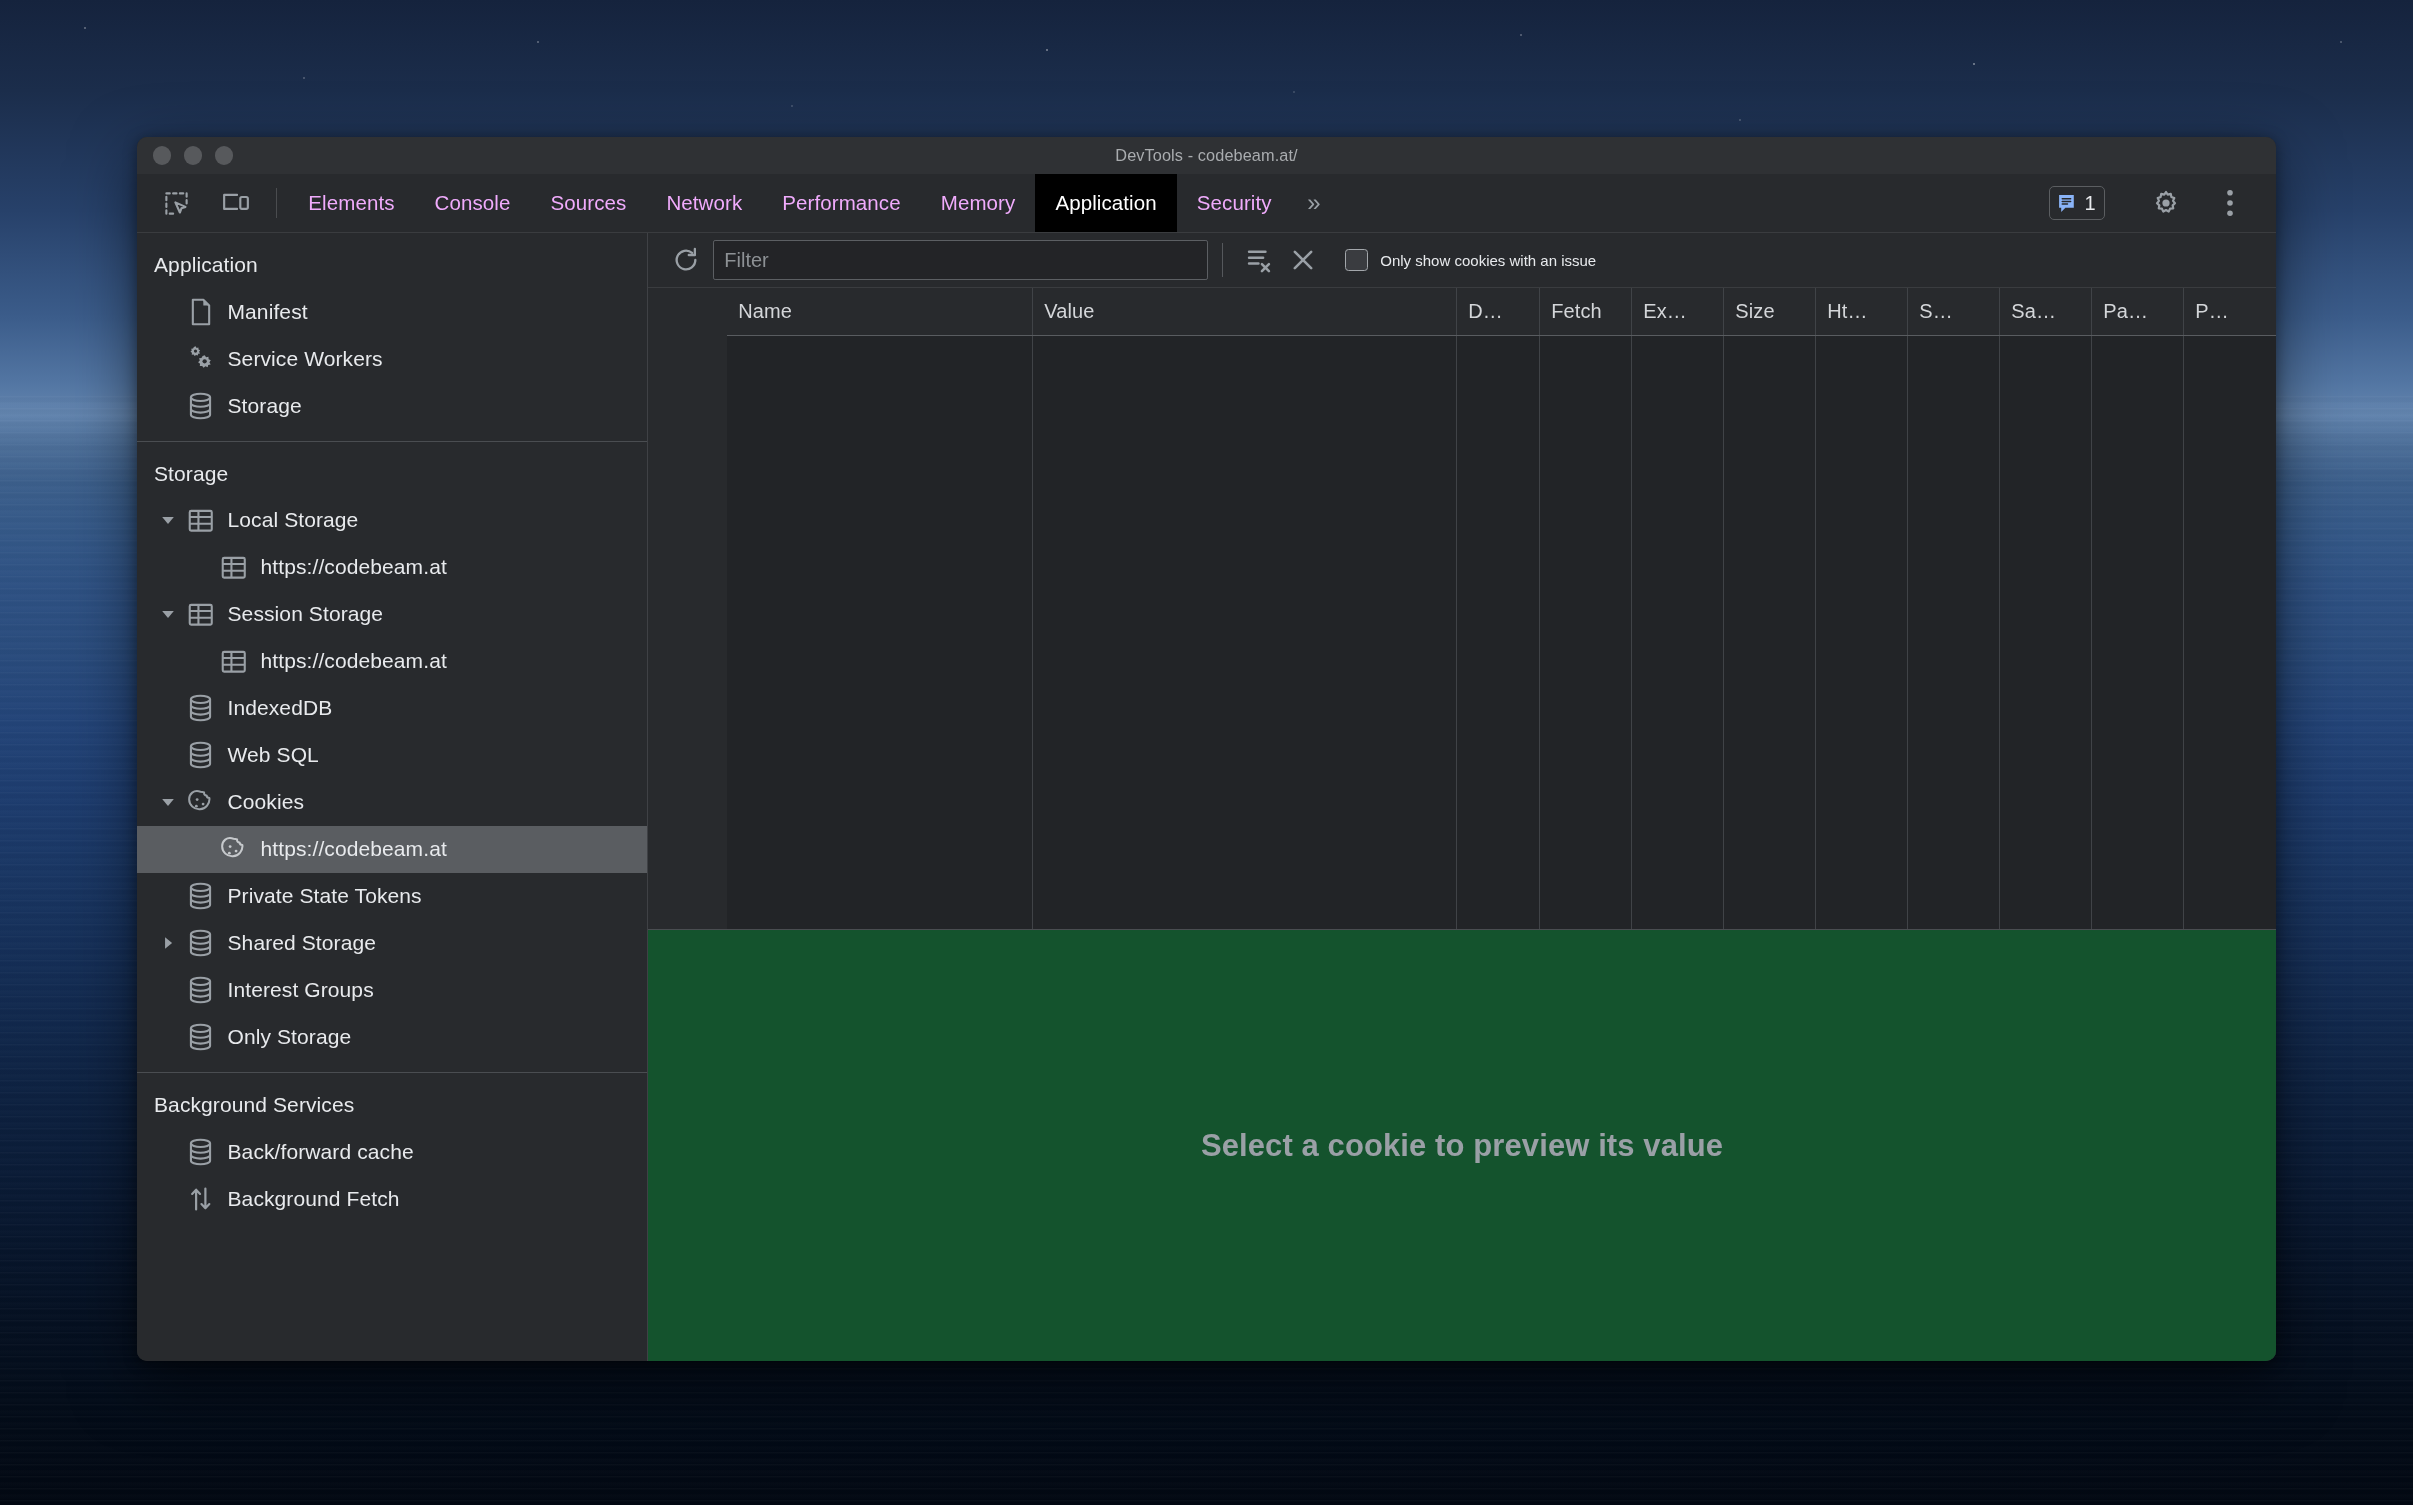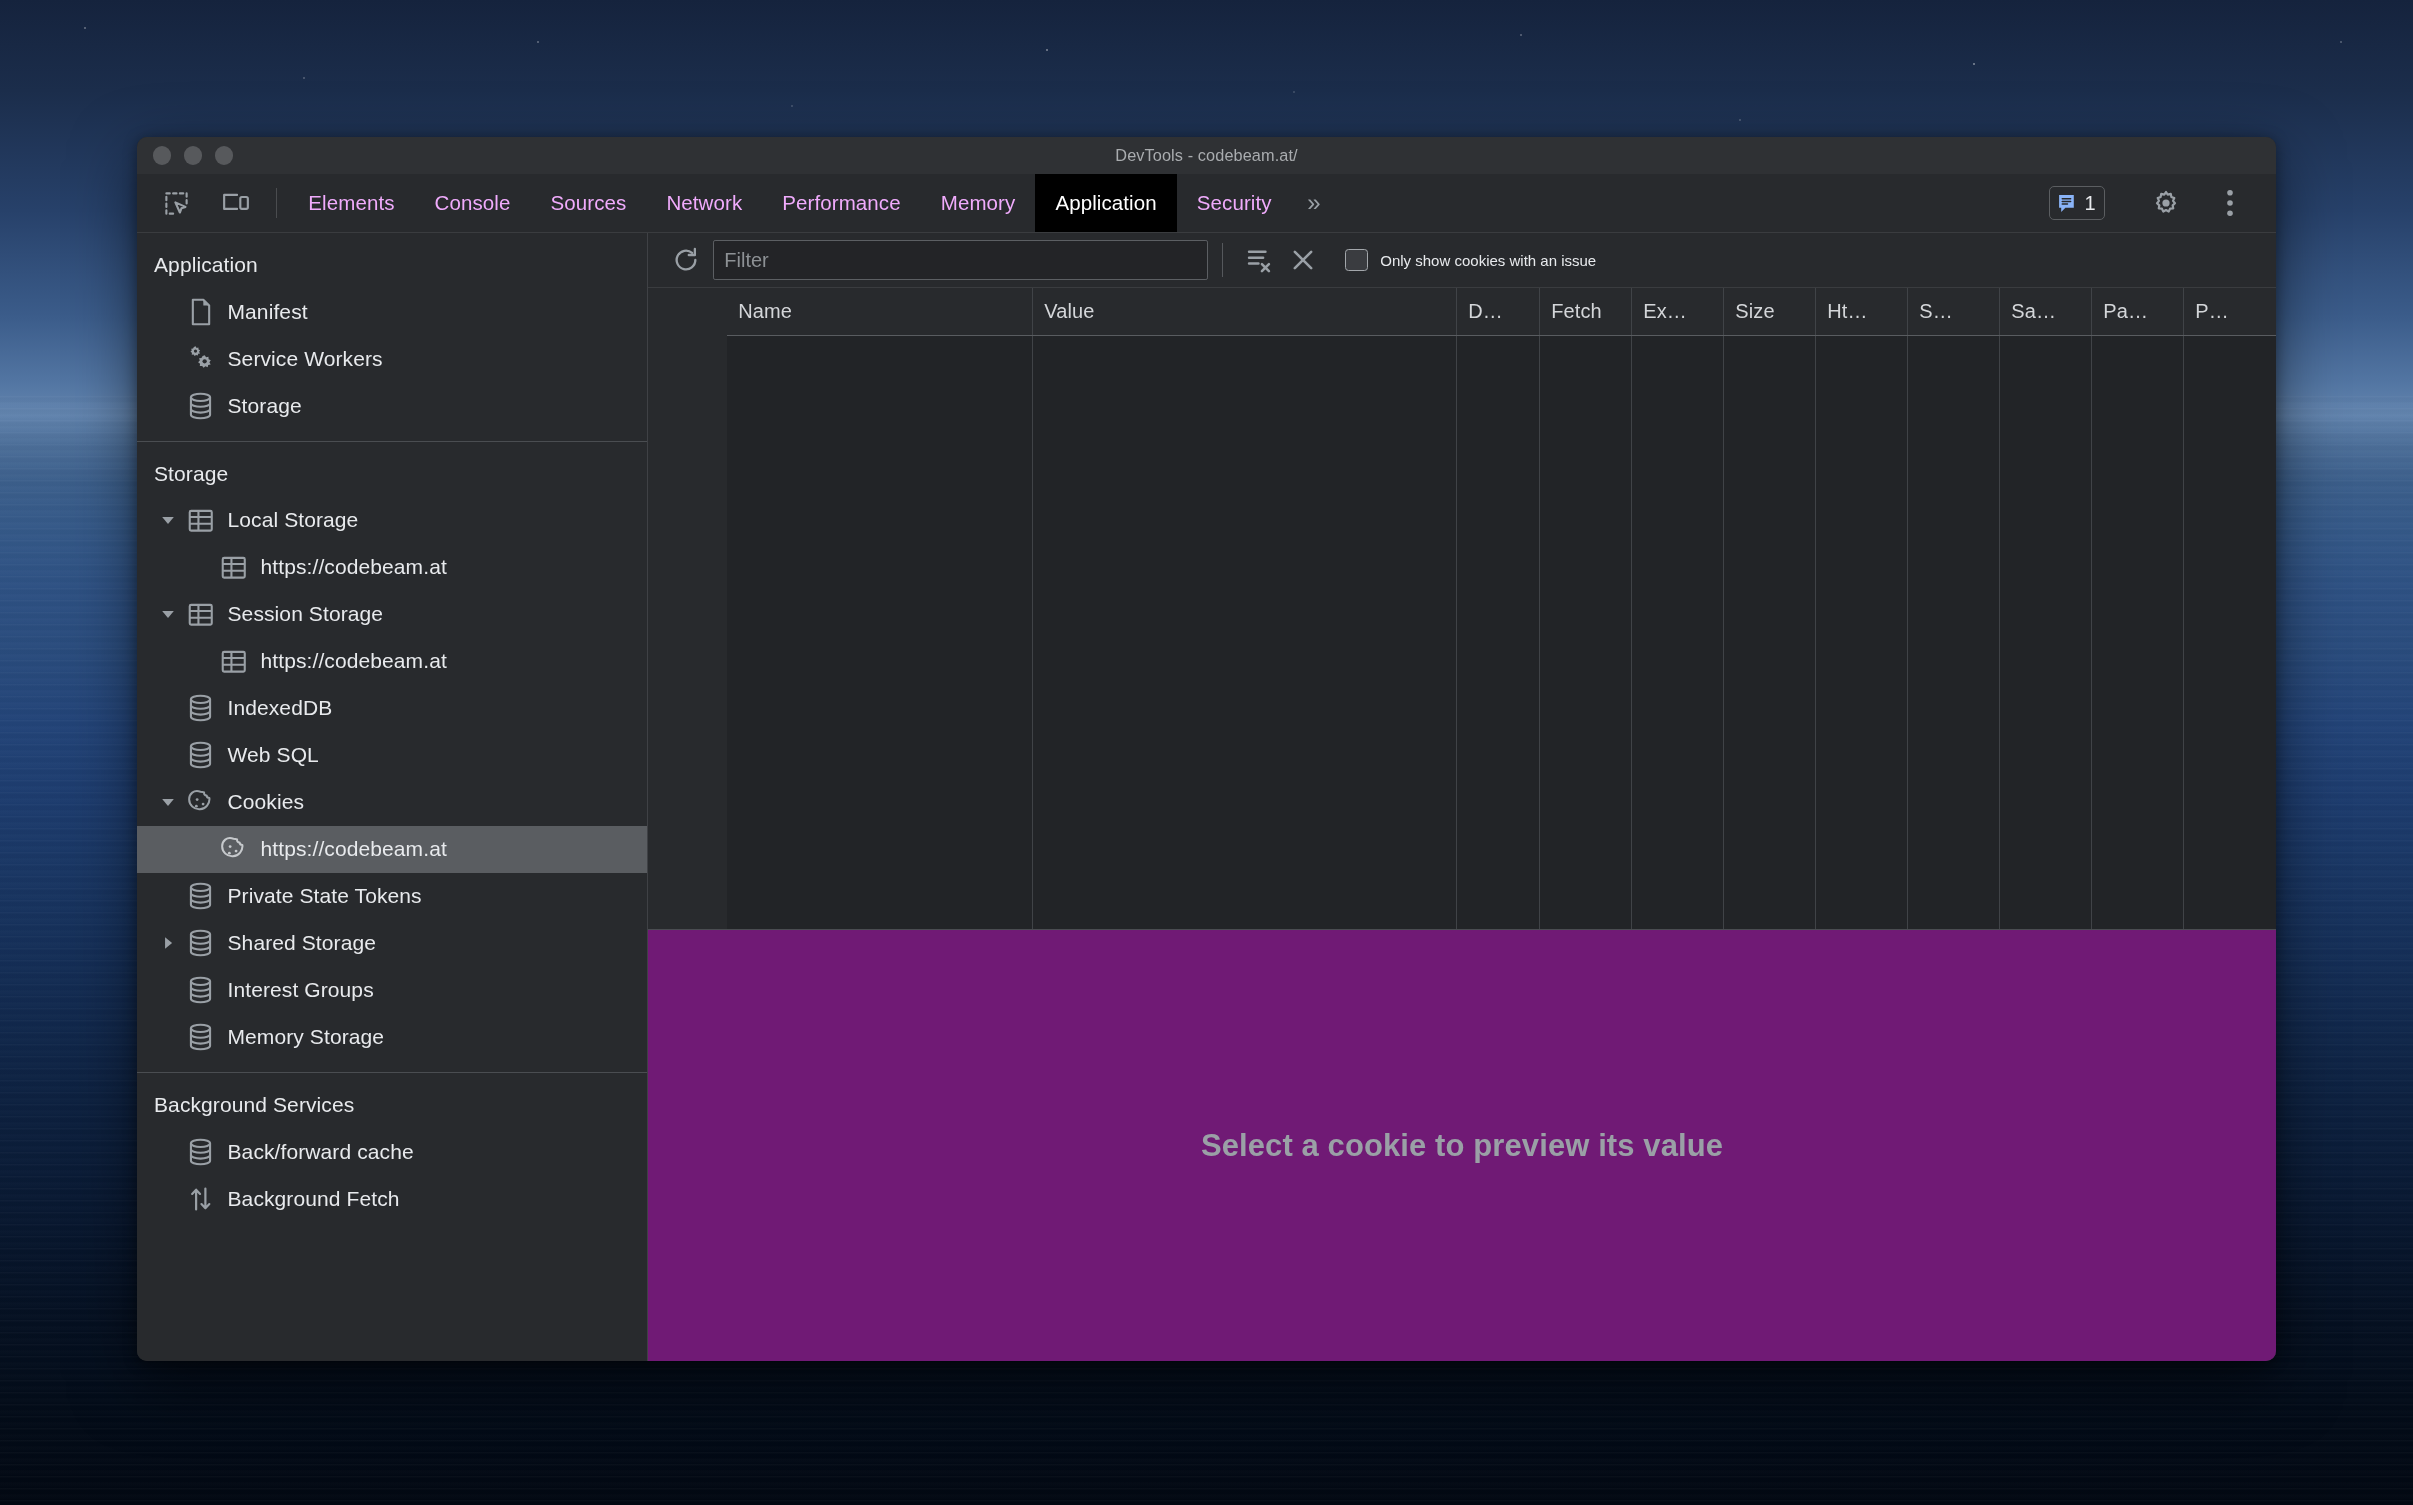--- a/index.html
+++ b/index.html
@@ -366,21 +366,21 @@
   .w-value { width: 424px; }
   .w-sm    { width: 83px; }
   .w-md    { width: 92px; }
 
   
   #preview-pane {
     flex: 1;
     display: flex;
     align-items: center;
     justify-content: center;
-    background: #701a75;
+    background: #14532d;
   }
   #preview-empty-text {
     font-size: 31px;
     font-weight: bold;
     color: #9aa0a6;
     letter-spacing: 0.1px;
   }
 </style>
 </head>
 <body>
@@ -648,21 +648,21 @@
 
         <div class="tree-row ind-1">
           <div class="twisty"></div>
           <div class="row-icon">
             <svg width="27" height="28" viewBox="0 0 22 24" fill="none" stroke="#9aa0a6" stroke-width="1.8">
               <ellipse cx="11" cy="4.6" rx="8.2" ry="3.1"></ellipse>
               <path d="M2.8 4.6v14.8c0 1.7 3.7 3.1 8.2 3.1s8.2-1.4 8.2-3.1V4.6"></path>
               <path d="M2.8 9.6c0 1.7 3.7 3.1 8.2 3.1s8.2-1.4 8.2-3.1M2.8 14.6c0 1.7 3.7 3.1 8.2 3.1s8.2-1.4 8.2-3.1"></path>
             </svg>
           </div>
-          <div class="row-label">Memory Storage</div>
+          <div class="row-label">Only Storage</div>
         </div>
       </div>
 
       <div class="side-section">
         <div class="section-title">Background Services</div>
 
         <div class="tree-row ind-1">
           <div class="twisty"></div>
           <div class="row-icon">
             <svg width="27" height="28" viewBox="0 0 22 24" fill="none" stroke="#9aa0a6" stroke-width="1.8">

